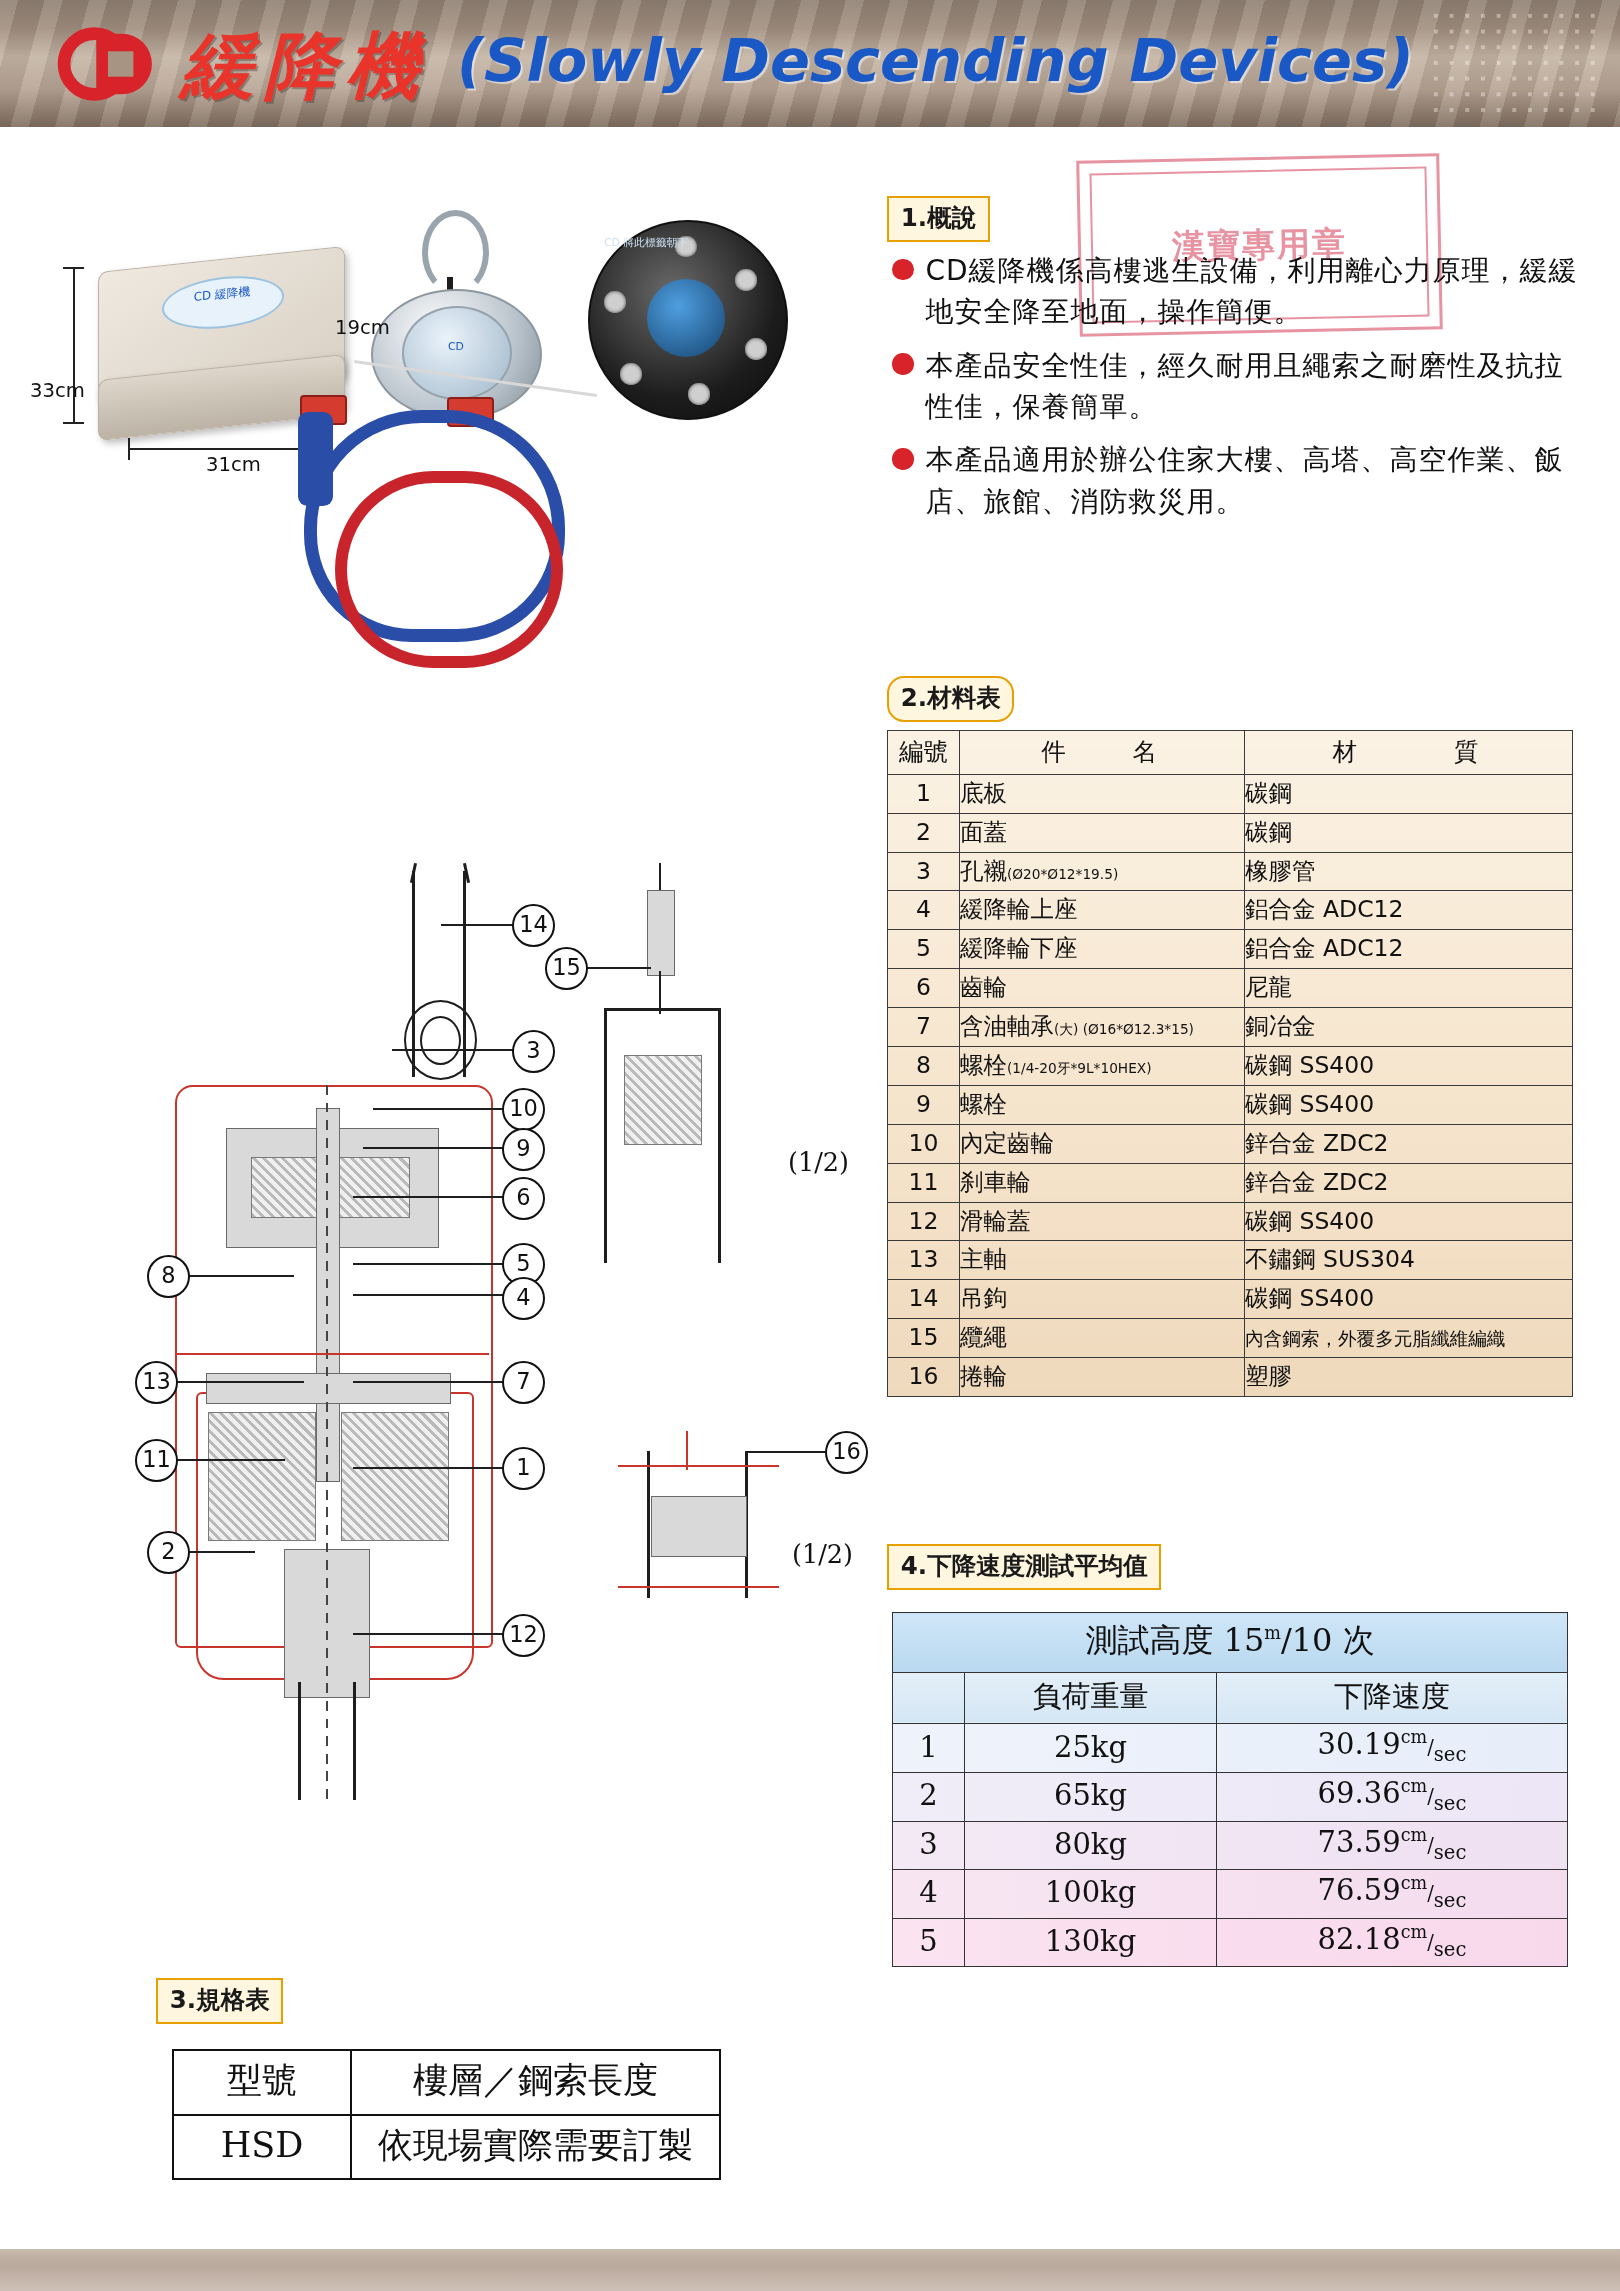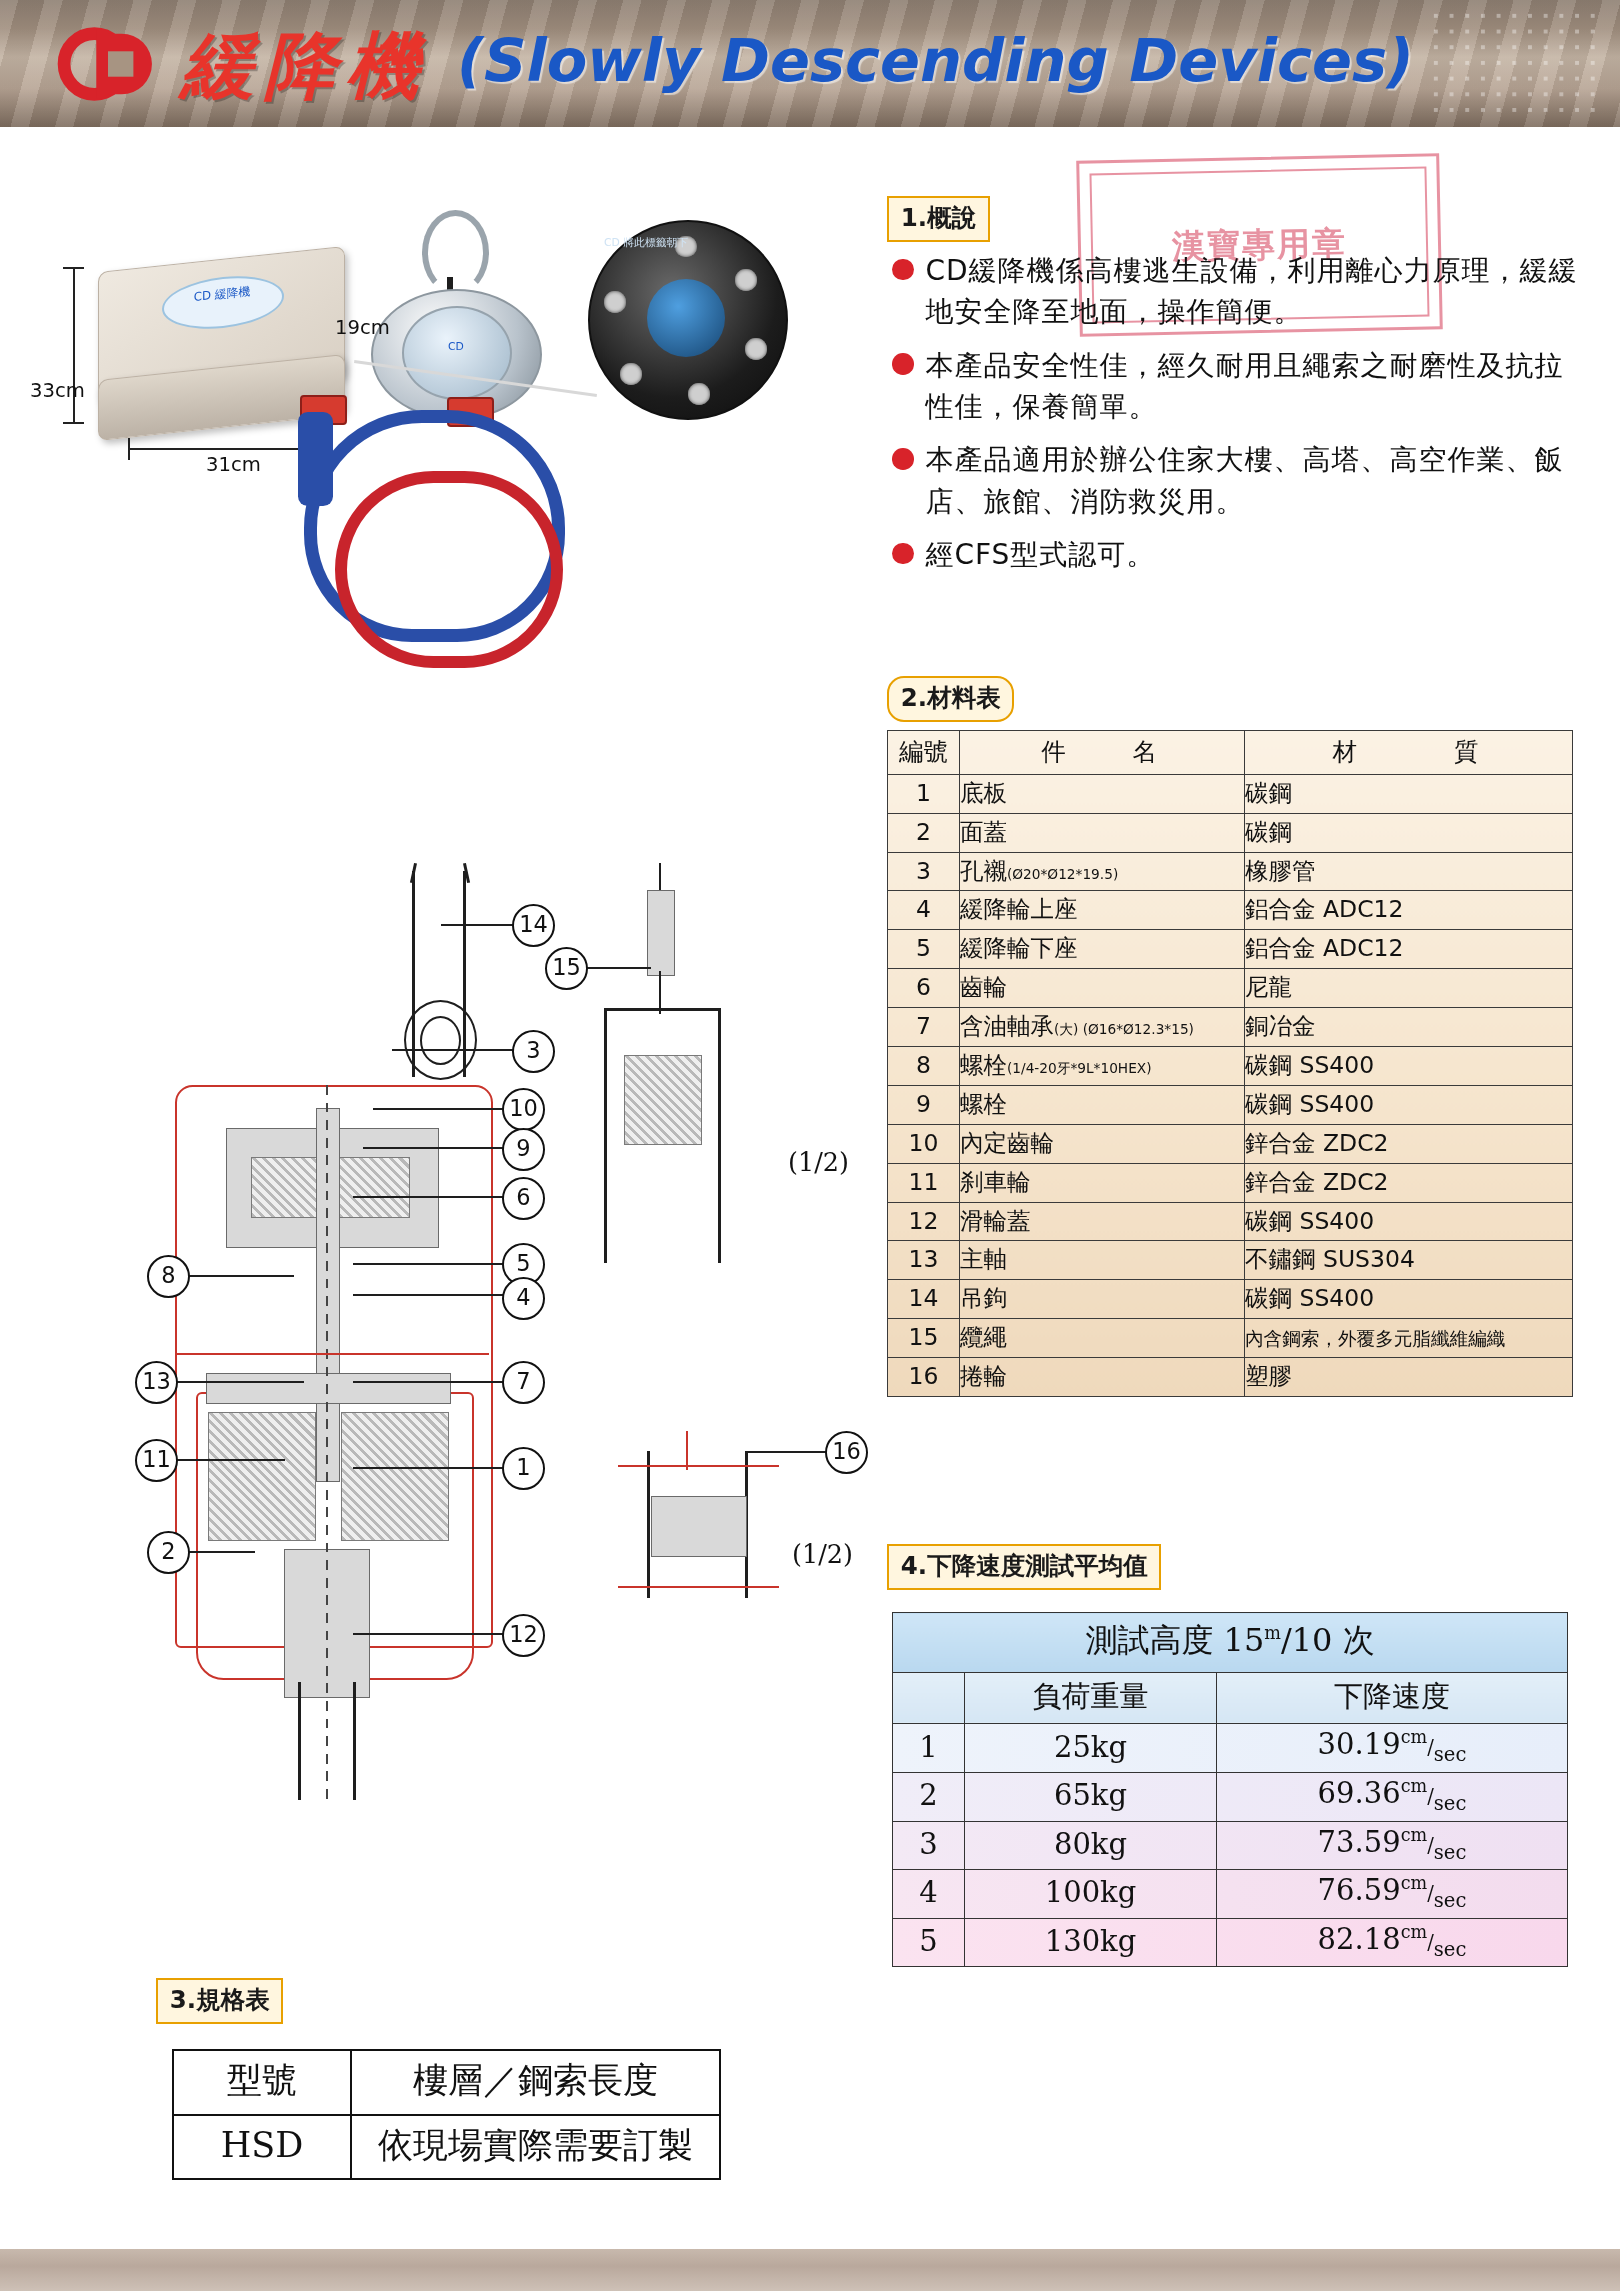--- a/index.html
+++ b/index.html
@@ -262,24 +262,20 @@
     <div class="dot"></div>
     <div class="txt">CD緩降機係高樓逃生設備，利用離心力原理，緩緩地安全降至地面，操作簡便。</div>
   </div>
   <div class="bullet">
     <div class="dot"></div>
     <div class="txt">本產品安全性佳，經久耐用且繩索之耐磨性及抗拉性佳，保養簡單。</div>
   </div>
   <div class="bullet">
     <div class="dot"></div>
     <div class="txt">本產品適用於辦公住家大樓、高塔、高空作業、飯店、旅館、消防救災用。</div>
-  </div>
-  <div class="bullet">
-    <div class="dot"></div>
-    <div class="txt">經CFS型式認可。</div>
   </div>
 </div>
 
 <div class="sec-tag" style="left:887px;top:676px;border-radius:17px;">2.材料表</div>
 
 <div id="mat-wrap">
   <table class="mat">
     <thead>
       <tr>
         <th style="width:71px;letter-spacing:0;">編號</th>

